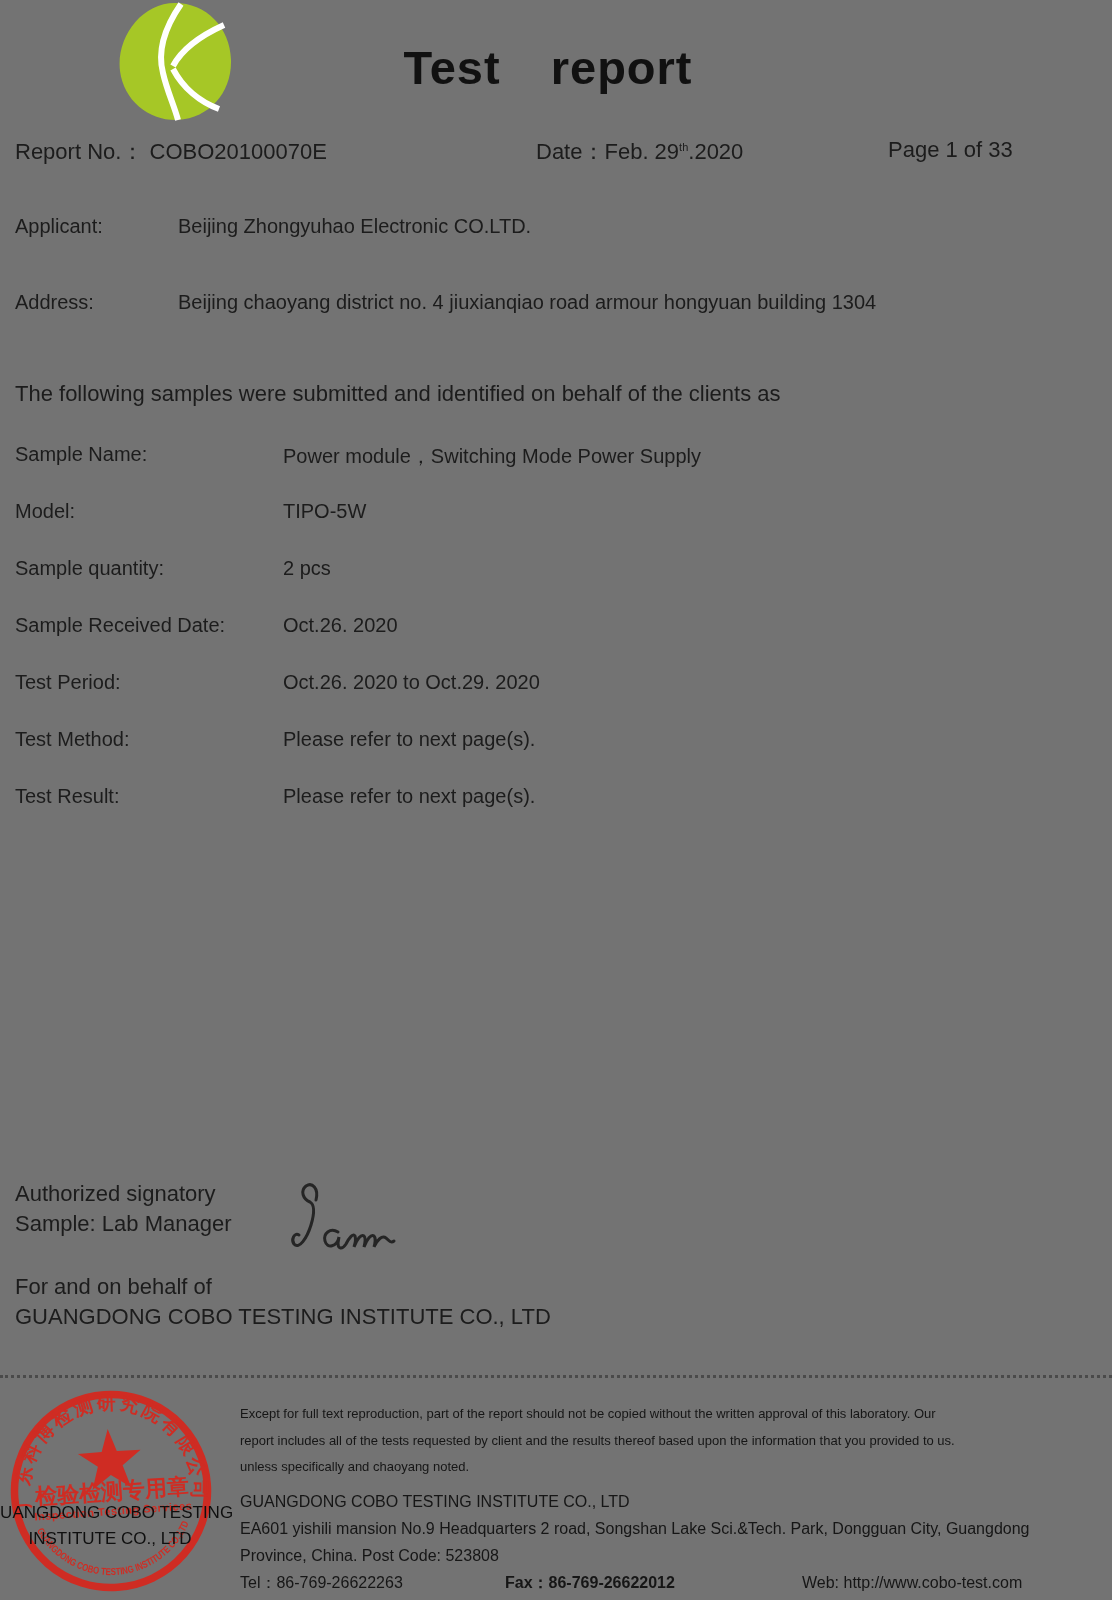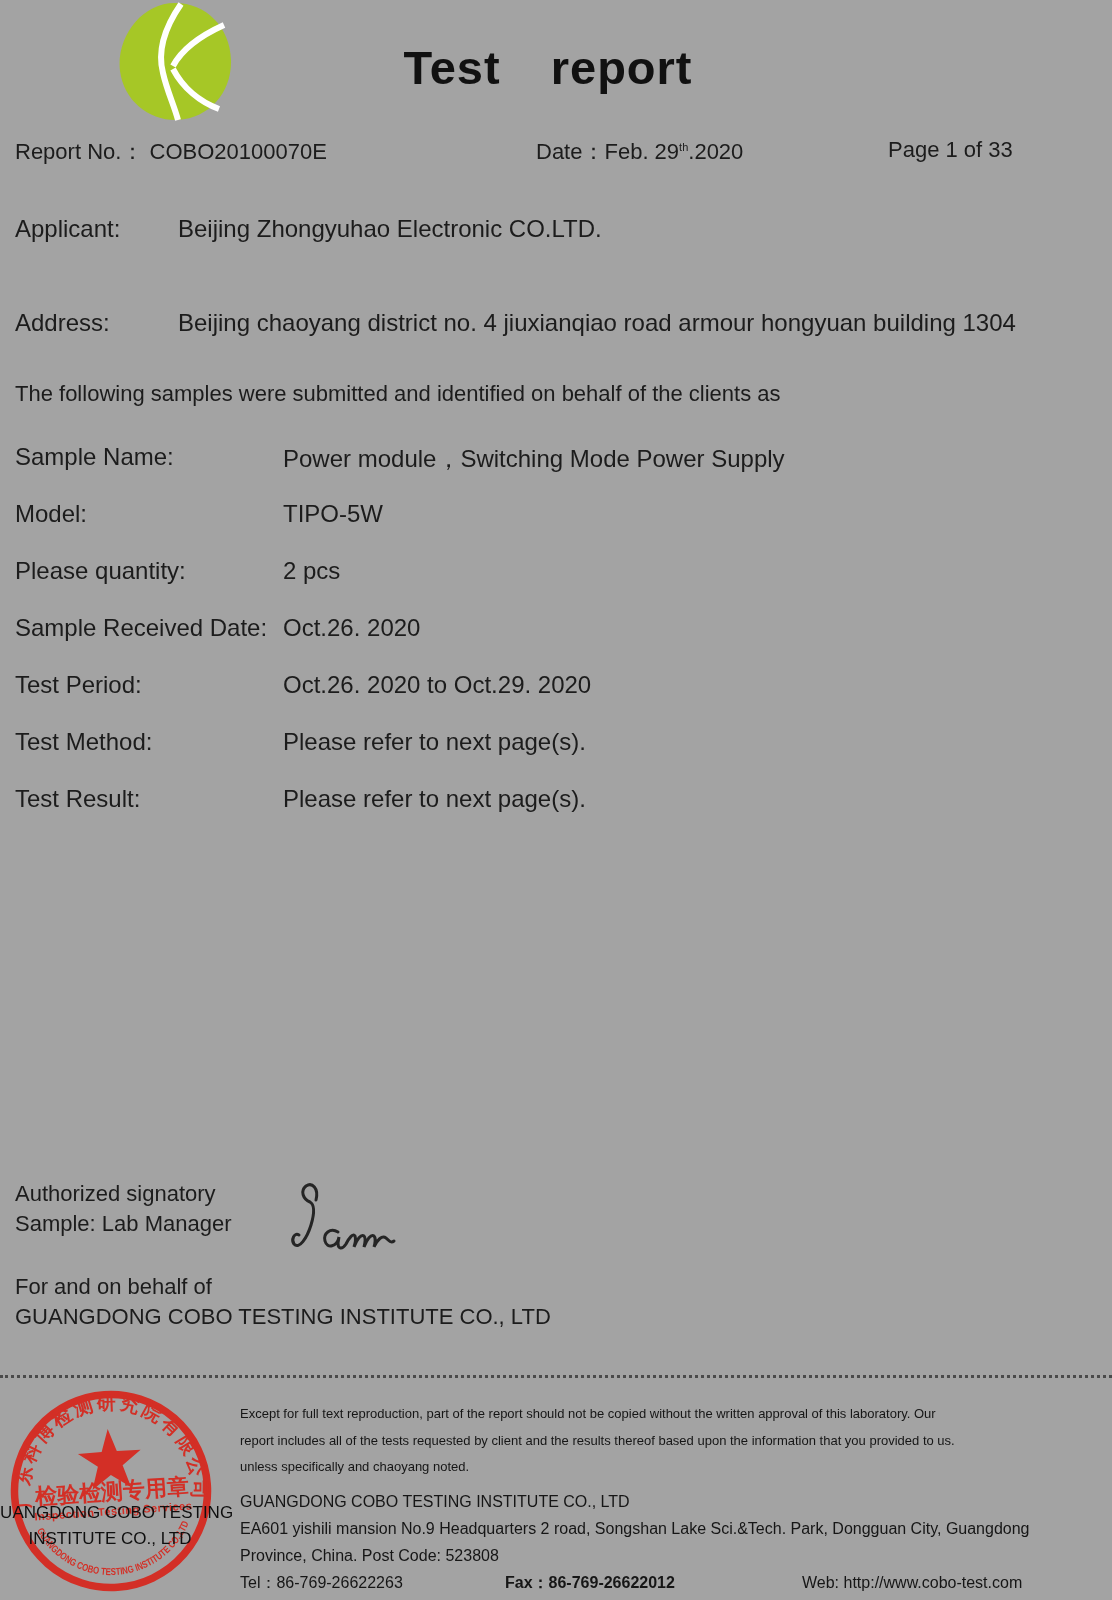--- a/index.html
+++ b/index.html
@@ -1,32 +1,32 @@
 <!DOCTYPE html>
 <html><head>
 <meta charset="utf-8">
 <style>
   html,body { margin:0; padding:0; background:#e8e8e8; }
   .page {
     position:relative; width:1112px; height:1600px; margin:0 auto;
-    background:#a3a3a3; overflow:hidden;
+    background:#737373; overflow:hidden;
     font-family:"Liberation Sans","DejaVu Sans",sans-serif;
     color:#1c1c1c;
   }
   .title {
     position:absolute; top:40px; left:0; width:100%;
     text-align:center; font-size:47px; font-weight:bold;
     word-spacing:36px; letter-spacing:1px; color:#111;
     transform:translateX(-8px);
   }
   .header-row { position:absolute; top:137px; left:15px; width:1080px; font-size:22px; white-space:nowrap; }
   .header-row .date  { position:absolute; left:521px; top:0; }
   .header-row .pageno{ position:absolute; left:873px; top:0; }
   sup.th { font-size:11px; vertical-align:8px; }
-  .row { position:absolute; left:15px; font-size:24px; white-space:nowrap; }
+  .row { position:absolute; left:15px; font-size:20px; white-space:nowrap; }
   .row .val   { position:absolute; left:268px; top:0; white-space:nowrap; }
   .row .val-a { position:absolute; left:163px; top:0; white-space:nowrap; }
   .intro { position:absolute; left:15px; top:381px; font-size:22px; white-space:nowrap; }
   .sig-block { font-size:22px; }
   .divider { position:absolute; top:1375px; left:0; width:1112px; border-top:3px dotted #4a4a4a; height:0; }
   .disclaimer { position:absolute; left:240px; top:1401px; width:866px; font-size:13px; line-height:26.5px; color:#161616; }
   .footer-info { position:absolute; left:240px; top:1488px; width:866px; font-size:16px; line-height:27px; color:#161616; }
   .tel-row { position:relative; white-space:nowrap; }
   .tel-row .fax { position:absolute; left:265px; top:0;font-weight:bold; }
   .tel-row .web { position:absolute; left:562px; top:0; }
@@ -60,37 +60,37 @@
     <span>Report No.：</span>
     <span>COBO20100070E</span>
     <span class="date"><span>Date：</span><span>Feb. 29</span><sup class="th">th</sup><span>.2020</span></span>
     <span class="pageno">Page 1 of 33</span>
   </div>
 
   <div class="row" style="top:215px">
     <span>Applicant:</span>
     <span class="val-a">Beijing Zhongyuhao Electronic CO.LTD.</span>
   </div>
-  <div class="row" style="top:309px">
+  <div class="row" style="top:291px">
     <span>Address:</span>
     <span class="val-a">Beijing chaoyang district no. 4 jiuxianqiao road armour hongyuan building 1304</span>
   </div>
 
   <div class="intro">The following samples were submitted and identified on behalf of the clients as</div>
 
   <div class="row" style="top:443px">
     <span>Sample Name:</span>
     <span class="val">Power module，Switching Mode Power Supply</span>
   </div>
   <div class="row" style="top:500px">
     <span>Model:</span>
     <span class="val">TIPO-5W</span>
   </div>
   <div class="row" style="top:557px">
-    <span>Please quantity:</span>
+    <span>Sample quantity:</span>
     <span class="val">2 pcs</span>
   </div>
   <div class="row" style="top:614px">
     <span>Sample Received Date:</span>
     <span class="val">Oct.26. 2020</span>
   </div>
   <div class="row" style="top:671px">
     <span>Test Period:</span>
     <span class="val">Oct.26. 2020 to Oct.29. 2020</span>
   </div>

